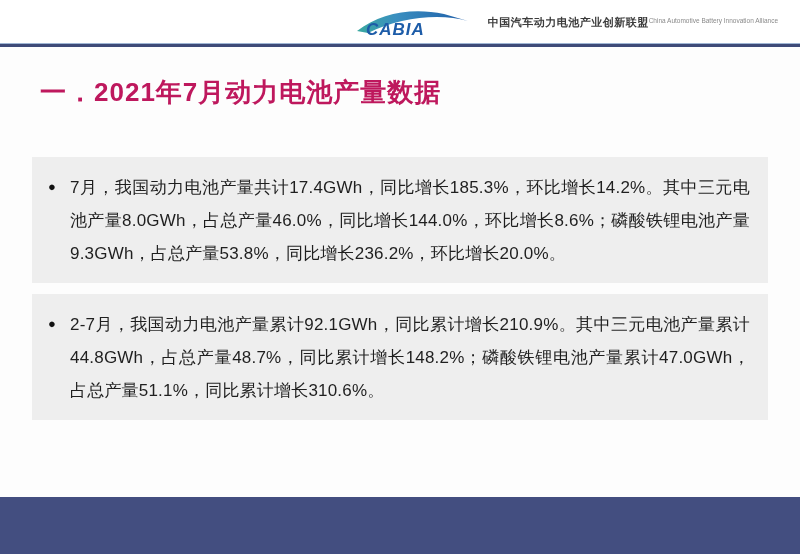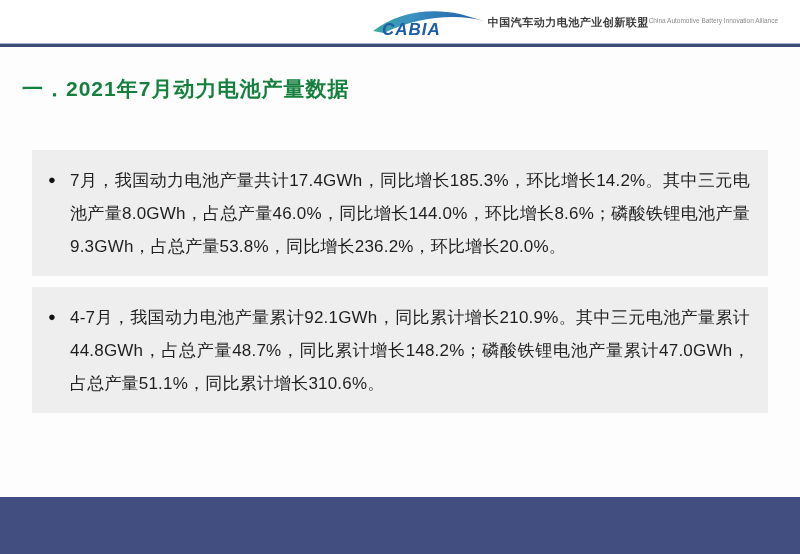--- a/index.html
+++ b/index.html
@@ -19,21 +19,21 @@
   .header {
     position: relative;
     height: 43px;
     background: #ffffff;
   }
   .logo-group {
     position: absolute;
     top: 5px; right: 22px;
     display: flex;
     align-items: center;
-    gap: 0;
+    gap: 16px;
   }
   .logo-mark { width: 118px; height: 34px; display: block; }
   .logo-names { display: flex; flex-direction: row; justify-content: center; }
   .logo-name-zh {
     font-size: 11px;
     font-weight: bold;
     color: #3c3c3c;
     letter-spacing: 0.5px;
     white-space: nowrap;
   }
@@ -47,24 +47,24 @@
   
   .header-divider {
     width: 100%;
     height: 4px;
     background: #3e4b78;
     border-top: 1px solid #9fb6d4;
   }
 
   
   .page-title {
-    margin: 28px 0 0 22px;
-    font-size: 21px;
+    margin: 28px 0 0 40px;
+    font-size: 26px;
     font-weight: 800;
-    color: #15803d;
+    color: #be185d;
     letter-spacing: 1px;
   }
 
   
   .content { position: relative; }
   .bullet-box {
     position: relative;
     margin: 0 auto;
     width: 736px;
     background: #eeeeee;
@@ -127,20 +127,20 @@
 
   <div class="content">
 
     <div class="bullet-box bullet-box-1">
       <span class="bullet-marker">●</span>
       <div class="bullet-text">7月，我国动力电池产量共计17.4GWh，同比增长185.3%，环比增长14.2%。其中三元电池产量8.0GWh，占总产量46.0%，同比增长144.0%，环比增长8.6%；磷酸铁锂电池产量9.3GWh，占总产量53.8%，同比增长236.2%，环比增长20.0%。</div>
     </div>
 
     <div class="bullet-box bullet-box-2">
       <span class="bullet-marker">●</span>
-      <div class="bullet-text">4-7月，我国动力电池产量累计92.1GWh，同比累计增长210.9%。其中三元电池产量累计44.8GWh，占总产量48.7%，同比累计增长148.2%；磷酸铁锂电池产量累计47.0GWh，占总产量51.1%，同比累计增长310.6%。</div>
+      <div class="bullet-text">2-7月，我国动力电池产量累计92.1GWh，同比累计增长210.9%。其中三元电池产量累计44.8GWh，占总产量48.7%，同比累计增长148.2%；磷酸铁锂电池产量累计47.0GWh，占总产量51.1%，同比累计增长310.6%。</div>
     </div>
 
   </div>
 
   <div class="footer-bar"></div>
 
 </div>
 
 </body></html>

